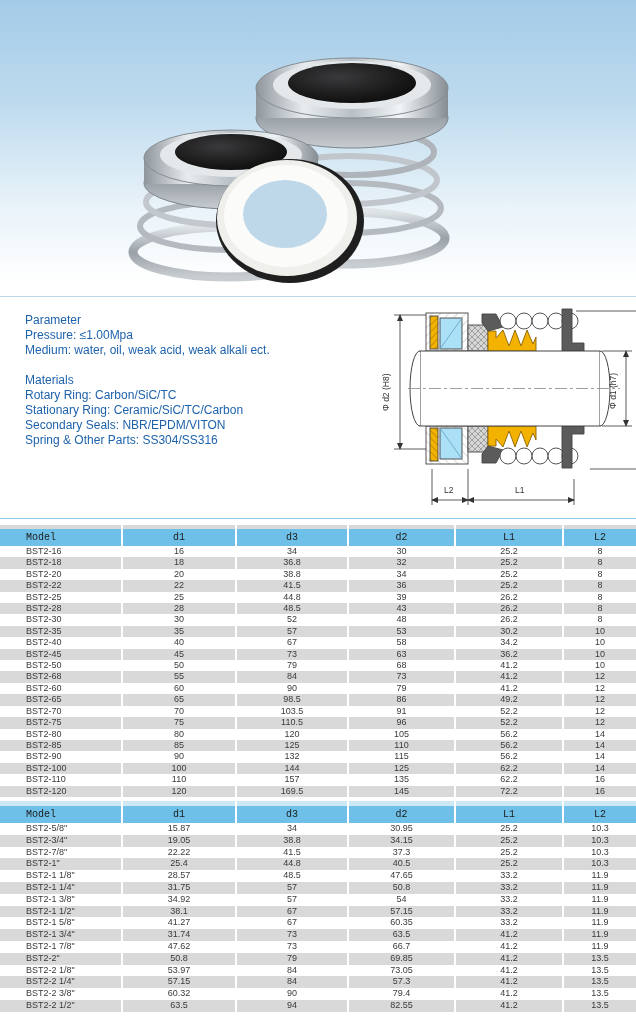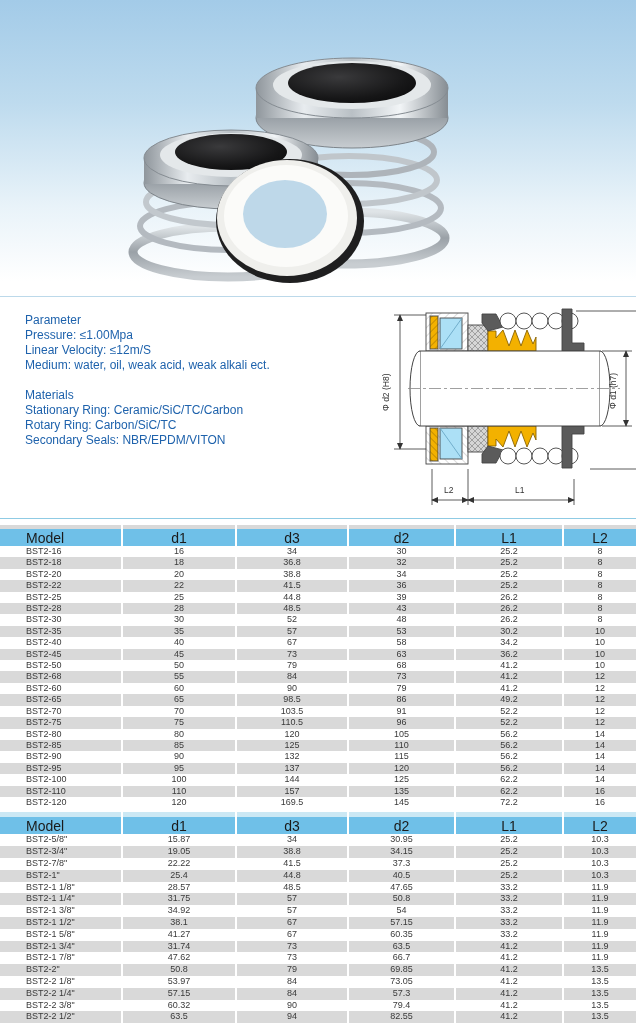--- a/index.html
+++ b/index.html
@@ -17,21 +17,21 @@
   .mid{position:relative;height:221px;width:636px;padding-left:40px;}
   .specs{position:absolute;left:25px;top:16px;color:#1e62ac;font-size:12px;line-height:15px;}
   .specs .spacer{height:15px;}
   .diagram{position:absolute;right:0;top:4px;}
   
   .tables{width:636px;}
   .rule{height:1px;background:#8fcbe4;margin-bottom:6px;}
   table.tbl{width:636px;border-collapse:collapse;table-layout:fixed;font-size:9px;color:#3a3a3a;}
   table.tbl th{
     background:#6fc0e8;height:17px;font-weight:normal;color:#1a1a1a;
-    text-align:center;padding:0;font-size:14px;
+    text-align:center;padding:0;font-size:10px;font-family:Liberation Mono, monospace;
   }
   table.tbl td{height:11.4px;line-height:11.4px;padding:0;text-align:center;white-space:nowrap;}
   table.tbl2 td{height:11.8px;line-height:11.8px;}
   table.tbl td+td, table.tbl th+th{border-left:2px solid #fff;}
   table.tbl td:first-child, table.tbl th:first-child{text-align:left;padding-left:26px;}
   table.tbl tbody tr:nth-child(even) td{background:#d9d9d9;}
   table.tbl thead tr.band td{height:4px;line-height:4px;background:#d9d9d9;padding:0;}
   table.tbl2 thead tr.band td{height:5px;line-height:5px;background:#cbe8f4;}
   table.tbl2{margin-top:4px;}
   .dimtext{font-size:8.5px;fill:#333;}
@@ -97,27 +97,27 @@
       <ellipse cx="286" cy="216" rx="62" ry="51" fill="#fbfbf9"></ellipse>
       <ellipse cx="285" cy="214" rx="42" ry="34" fill="#bed8e9"></ellipse>
     </g>
   </svg>
 </div>
 
 <div class="mid">
   <div class="specs">
     <div>Parameter</div>
     <div>Pressure: ≤1.00Mpa</div>
-    <div>Linear Velocity: ≤12m/S</div>
     <div>Medium: water, oil, weak acid, weak alkali ect.</div>
     <div class="spacer"></div>
     <div>Materials</div>
+    <div>Rotary Ring: Carbon/SiC/TC</div>
     <div>Stationary Ring: Ceramic/SiC/TC/Carbon</div>
-    <div>Rotary Ring: Carbon/SiC/TC</div>
     <div>Secondary Seals: NBR/EPDM/VITON</div>
+    <div>Spring &amp; Other Parts: SS304/SS316</div>
   </div>
 
   <div class="diagram">
     <svg width="300" height="214" viewBox="0 0 300 214">
       <defs>
         <pattern id="hatchO" width="5" height="5" patternTransform="rotate(45)" patternUnits="userSpaceOnUse">
           <rect width="5" height="5" fill="#f3b100"></rect>
           <line x1="0" y1="0" x2="0" y2="5" stroke="#9a6d00" stroke-width="1"></line>
         </pattern>
         <pattern id="hatchX" width="6" height="6" patternUnits="userSpaceOnUse">
@@ -368,28 +368,20 @@
         </tr>
         <tr>
           <td>BST2-90</td>
           <td>90</td>
           <td>132</td>
           <td>115</td>
           <td>56.2</td>
           <td>14</td>
         </tr>
         <tr>
-          <td>BST2-95</td>
-          <td>95</td>
-          <td>137</td>
-          <td>120</td>
-          <td>56.2</td>
-          <td>14</td>
-        </tr>
-        <tr>
           <td>BST2-100</td>
           <td>100</td>
           <td>144</td>
           <td>125</td>
           <td>62.2</td>
           <td>14</td>
         </tr>
         <tr>
           <td>BST2-110</td>
           <td>110</td>

